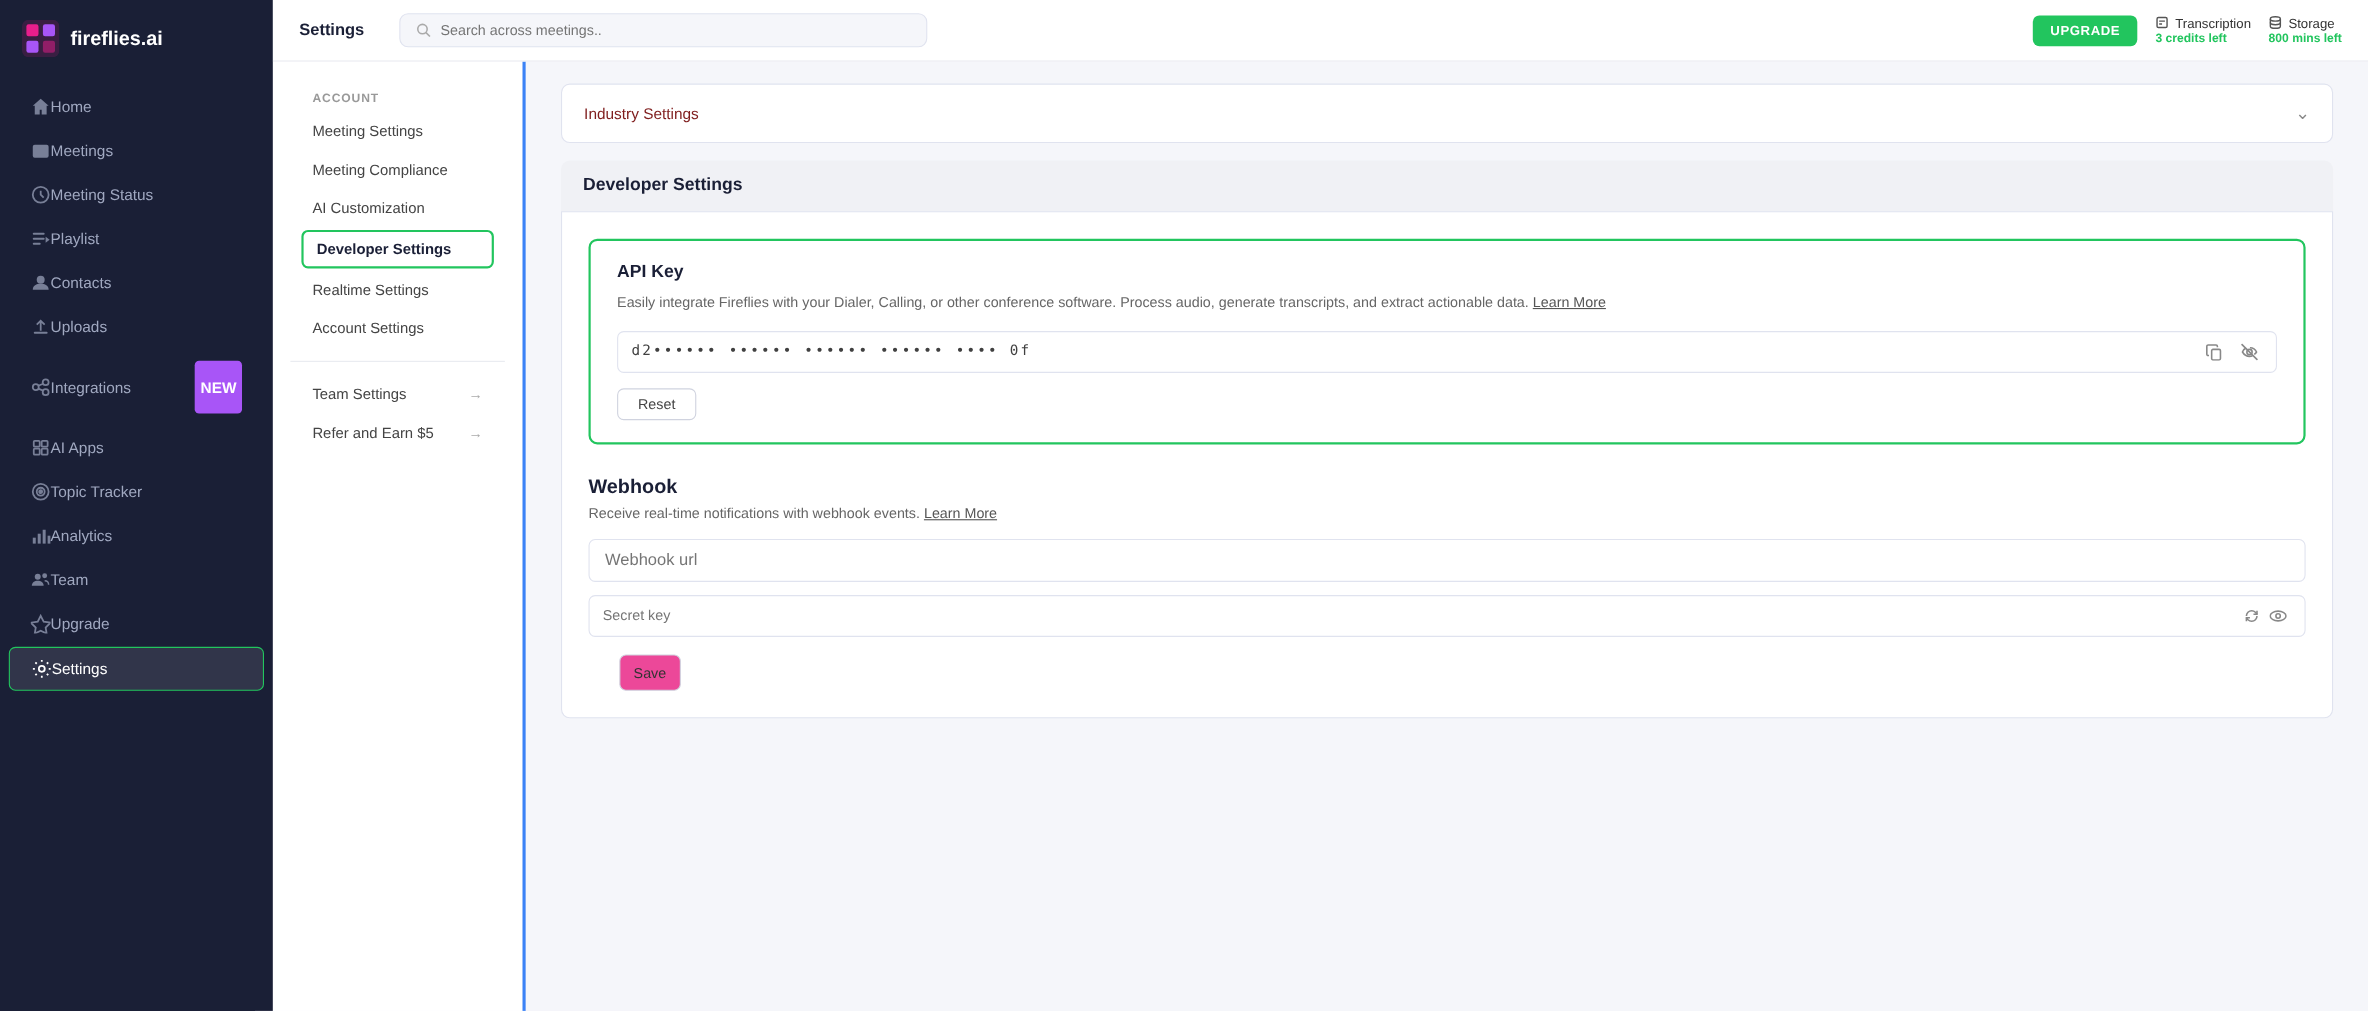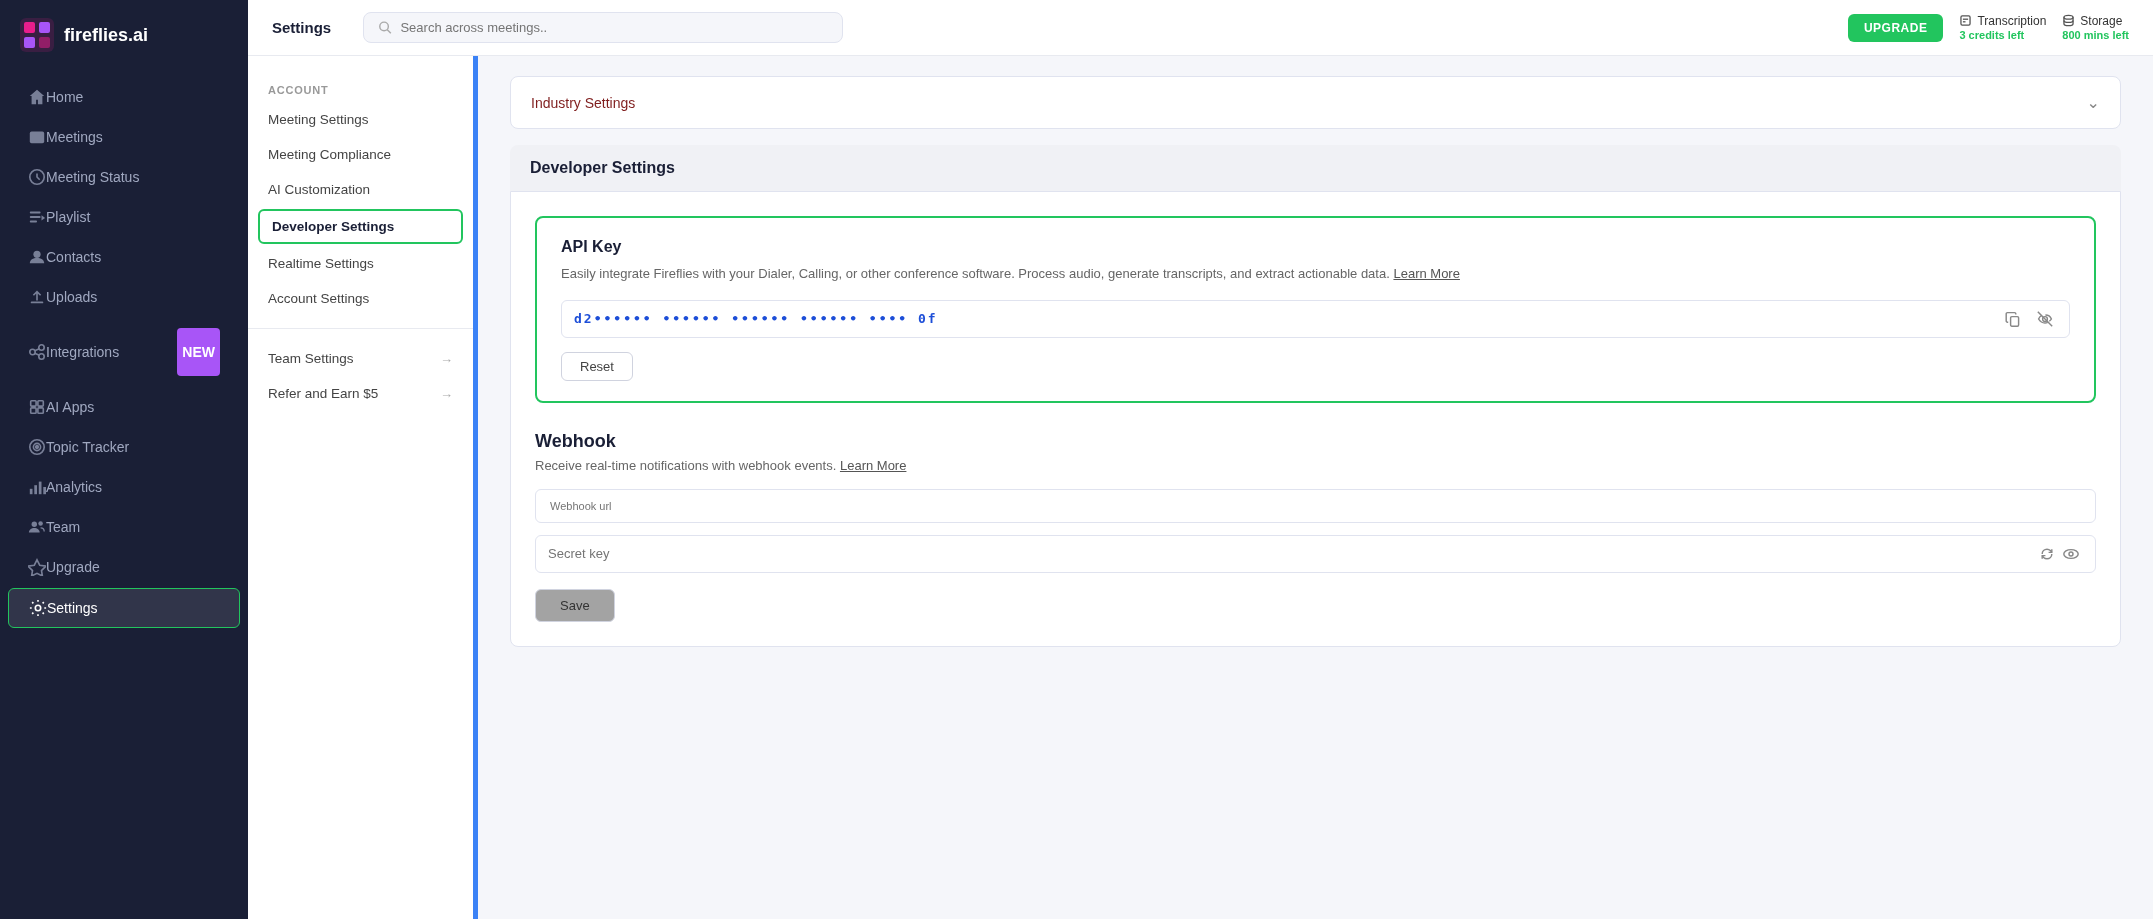--- a/index.html
+++ b/index.html
@@ -149,24 +149,24 @@
     .content-wrapper {
       display: flex;
       flex: 1;
       overflow: hidden;
     }
 
     
     .settings-sidebar {
       width: 230px;
       background: #fff;
-      border-right: 5px solid #3b82f6;
+      border-right: 3px solid #3b82f6;
       overflow-y: auto;
       flex-shrink: 0;
-      padding: 20px 0;
+      padding: 20px 16px;
     }
     .settings-section-label {
       font-size: 11px;
       font-weight: 700;
       color: #999;
       text-transform: uppercase;
       letter-spacing: 0.8px;
       padding: 8px 20px 6px;
     }
     .settings-nav-item {
@@ -264,24 +264,23 @@
       align-items: center;
       border: 1px solid #e0e3ef;
       border-radius: 6px;
       padding: 8px 12px;
       background: #fff;
       gap: 8px;
     }
     .api-key-value {
       flex: 1;
       font-size: 13px;
-      color: #1d4ed8;
+      color: #404040;
       letter-spacing: 2px;
       font-family: monospace;
-      font-weight: bold;
     }
     .icon-btn {
       background: none;
       border: none;
       cursor: pointer;
       color: #888;
       font-size: 16px;
       padding: 2px 4px;
       display: flex;
       align-items: center;
@@ -326,21 +325,21 @@
     }
     .webhook-checkbox-label {
       font-size: 13px;
       color: #444;
     }
     .webhook-input {
       width: 100%;
       border: 1px solid #e0e3ef;
       border-radius: 6px;
       padding: 10px 14px;
-      font-size: 11px;
+      font-size: 15px;
       color: #aaa;
       margin-bottom: 12px;
       outline: none;
     }
     .secret-key-row {
       display: flex;
       align-items: center;
       border: 1px solid #e0e3ef;
       border-radius: 6px;
       padding: 8px 12px;
@@ -349,28 +348,29 @@
     }
     .secret-key-input {
       flex: 1;
       border: none;
       outline: none;
       font-size: 13px;
       color: #aaa;
       background: transparent;
     }
     .save-btn {
-      background: #a3a3a3;
+      background: #ec4899;
       border: 1px solid #d0d3df;
       color: #333;
-      padding: 8px 24px;
+      padding: 8px 12px;
       border-radius: 6px;
       font-size: 13px;
       font-weight: 500;
       cursor: pointer;
+      margin-left: 28px;
     }
   </style>
 </head>
 <body>
 
 <div class="sidebar">
   <div class="sidebar-logo">
     <svg class="logo-icon" viewBox="0 0 34 34" fill="none">
       <rect width="34" height="34" rx="6" fill="#e91e8c" opacity="0.15"></rect>
       <rect x="4" y="4" width="11" height="11" rx="2" fill="#e91e8c"></rect>

